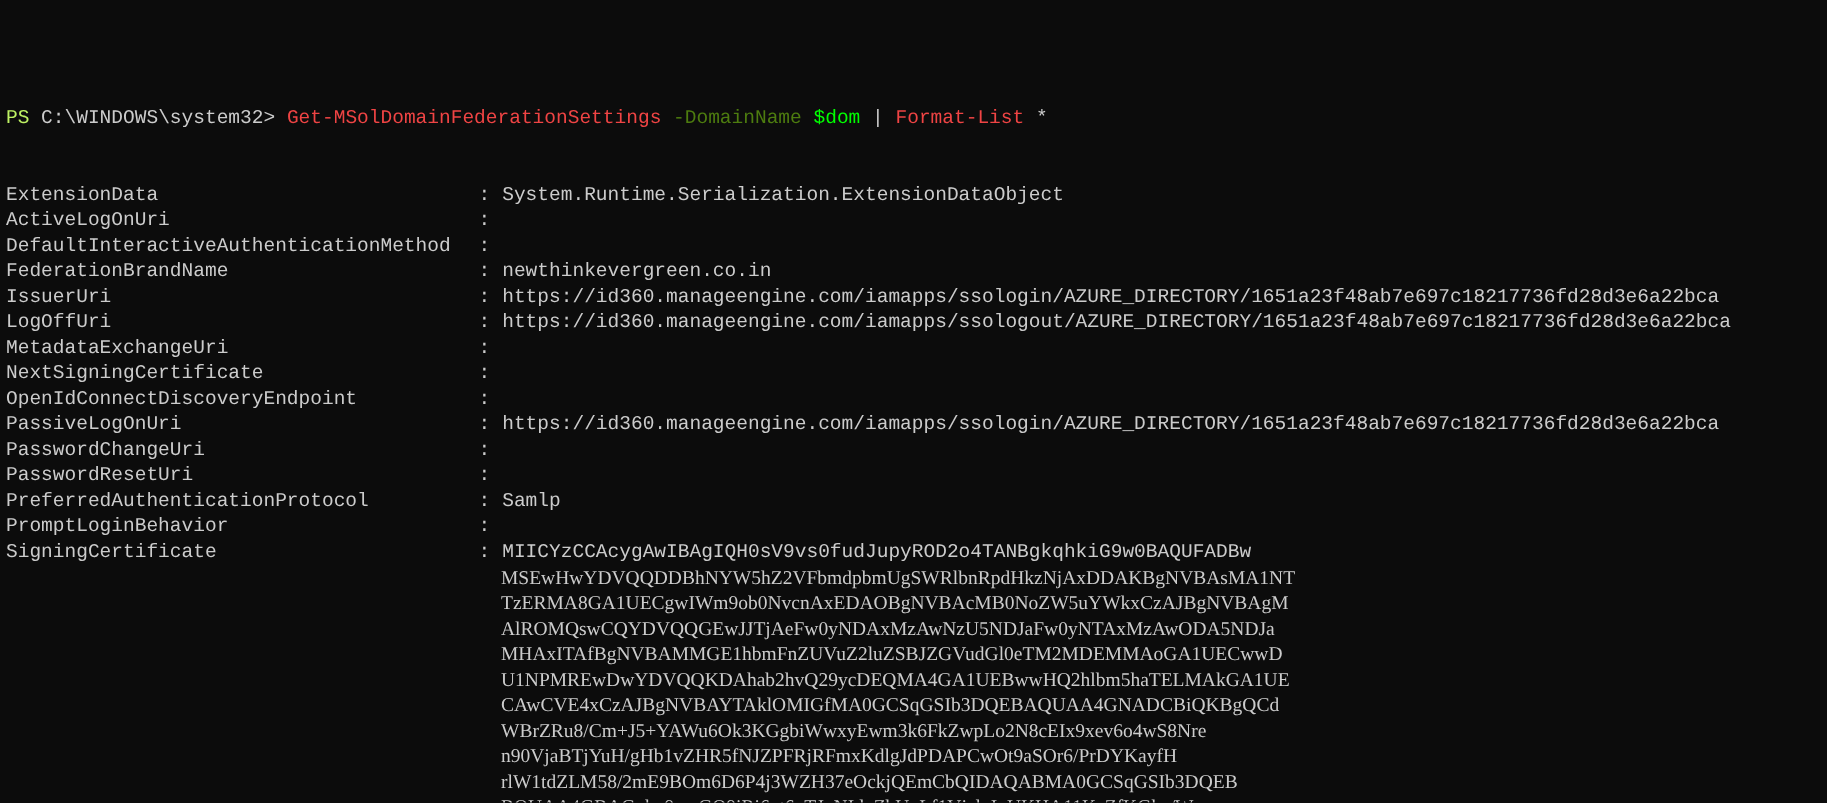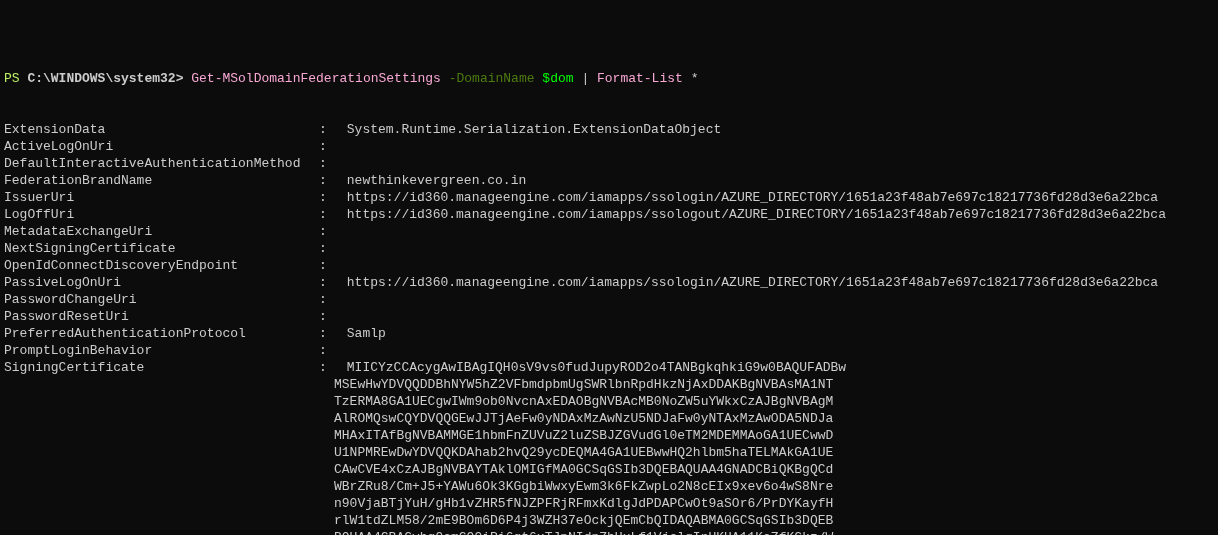--- a/index.html
+++ b/index.html
@@ -13,44 +13,44 @@
       font-family: Consolas, 'Courier New', monospace;
       font-size: 13px;
       line-height: 17px;
       padding: 2px 4px;
       white-space: pre;
       overflow-x: auto;
       width: 1218px;
       height: 535px;
     }
     .prompt-ps { color: #bef264; }
-    .prompt-path { color: #cccccc; font-weight: bold; }
-    .cmdlet { color: #f9a8d4; }
+    .prompt-path { color: #cccccc; }
+    .cmdlet { color: #ef4444; }
     .param-name { color: #4d7c0f; }
     .variable { color: #00ff00; }
     .pipe { color: #cccccc; }
     .command-arg { color: #cccccc; }
     .output-line {
       display: flex;
     }
     .prop-name {
       display: inline-block;
       width: 315px;
       min-width: 315px;
     }
     .colon {
       display: inline-block;
       padding-right: 8px;
     }
     .prop-value {
       display: inline-block;
-      margin-left: 12px;
     }
     .cert-line {
       padding-left: 330px;
+      font-family: Liberation Serif, serif;
     }
     .blank-line {
       height: 17px;
     }
   </style>
 </head>
 <body>
 
 
 

